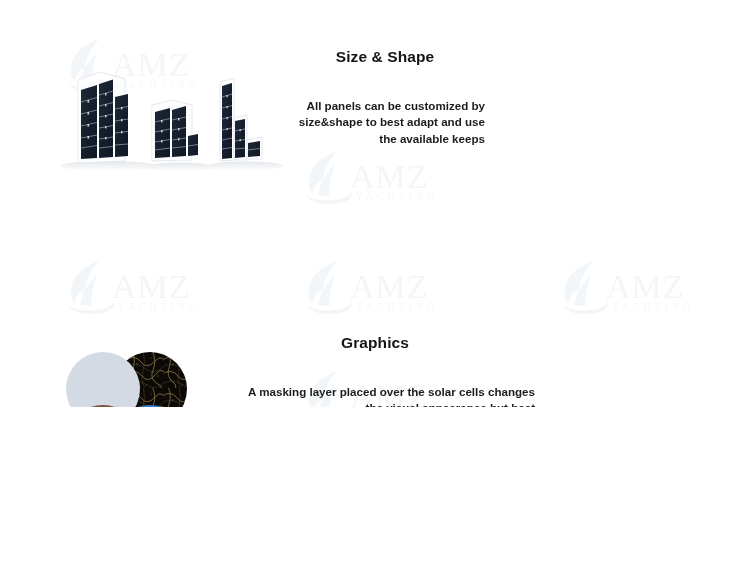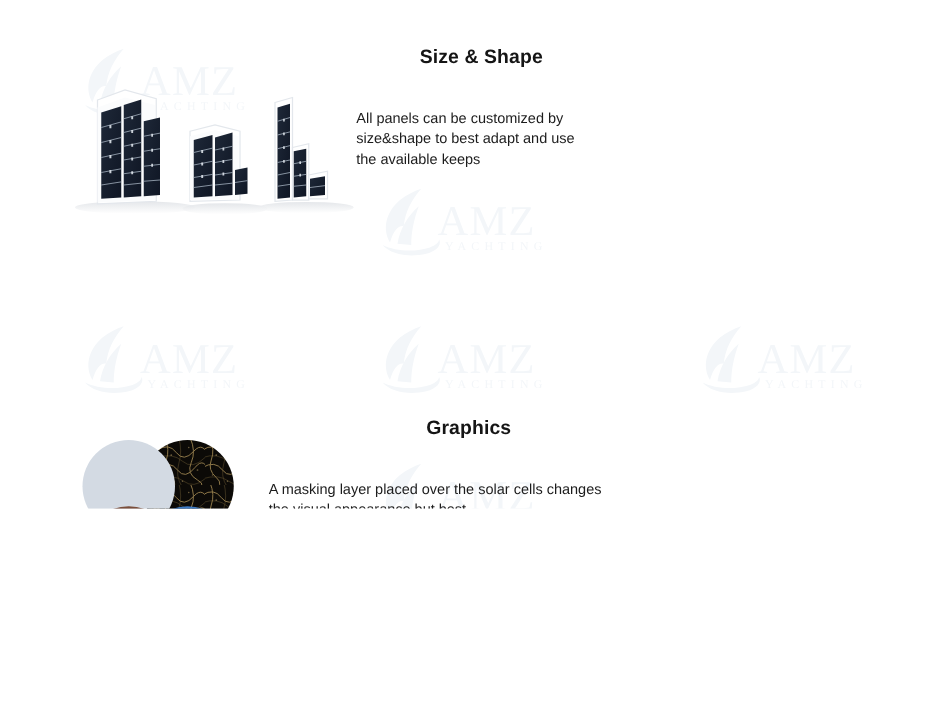--- a/index.html
+++ b/index.html
@@ -42,22 +42,23 @@
     font-size: 15.5px;
     font-weight: bold;
     text-align: center;
     color: #151515;
     letter-spacing: 0.1px;
     white-space: nowrap;
   }
   .body-text {
     font-size: 11.6px;
     line-height: 16.4px;
-    text-align: left;
+    text-align: right;
     color: #1c1c1c;
+    font-weight: bold;
   }
   .body-text div { white-space: nowrap; }
 
   
   .panels {
     position: absolute;
     left: 40px;
     top: 48px;
     width: 250px;
     height: 125px;
@@ -319,21 +320,21 @@
         </g>
 
         <g>
           <path d="M208 95 L220 93 L220 108 L208 109 Z" fill="url(#cellGrad)"></path>
           <path d="M208 102 L220 100.5" stroke="#aebac8" stroke-width="0.7" opacity=".85"></path>
         </g>
       </g>
     </svg>
   </div>
 
-  <div class="section" style="left:285px; top:37px; width:200px;">
+  <div class="section" style="left:285px; top:48px; width:200px;">
     <div class="heading">Size &amp; Shape</div>
     <div class="body-text" style="margin-top:32px;">
       <div>All panels can be customized by</div>
       <div>size&amp;shape to best adapt and use</div>
       <div>the available keeps</div>
     </div>
   </div>
 
   <div class="circles">
     <svg viewBox="0 0 140 190">

